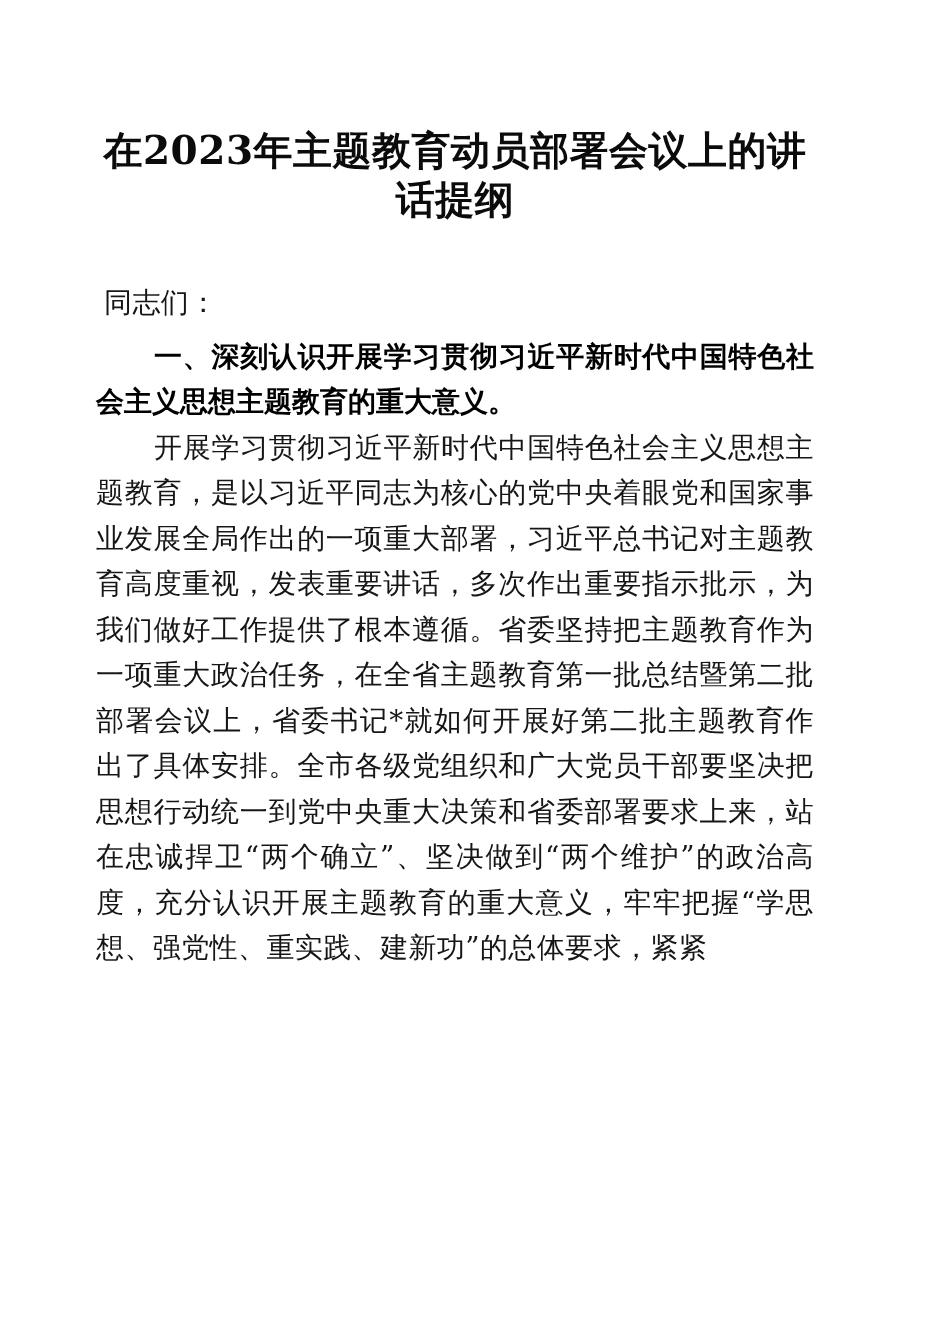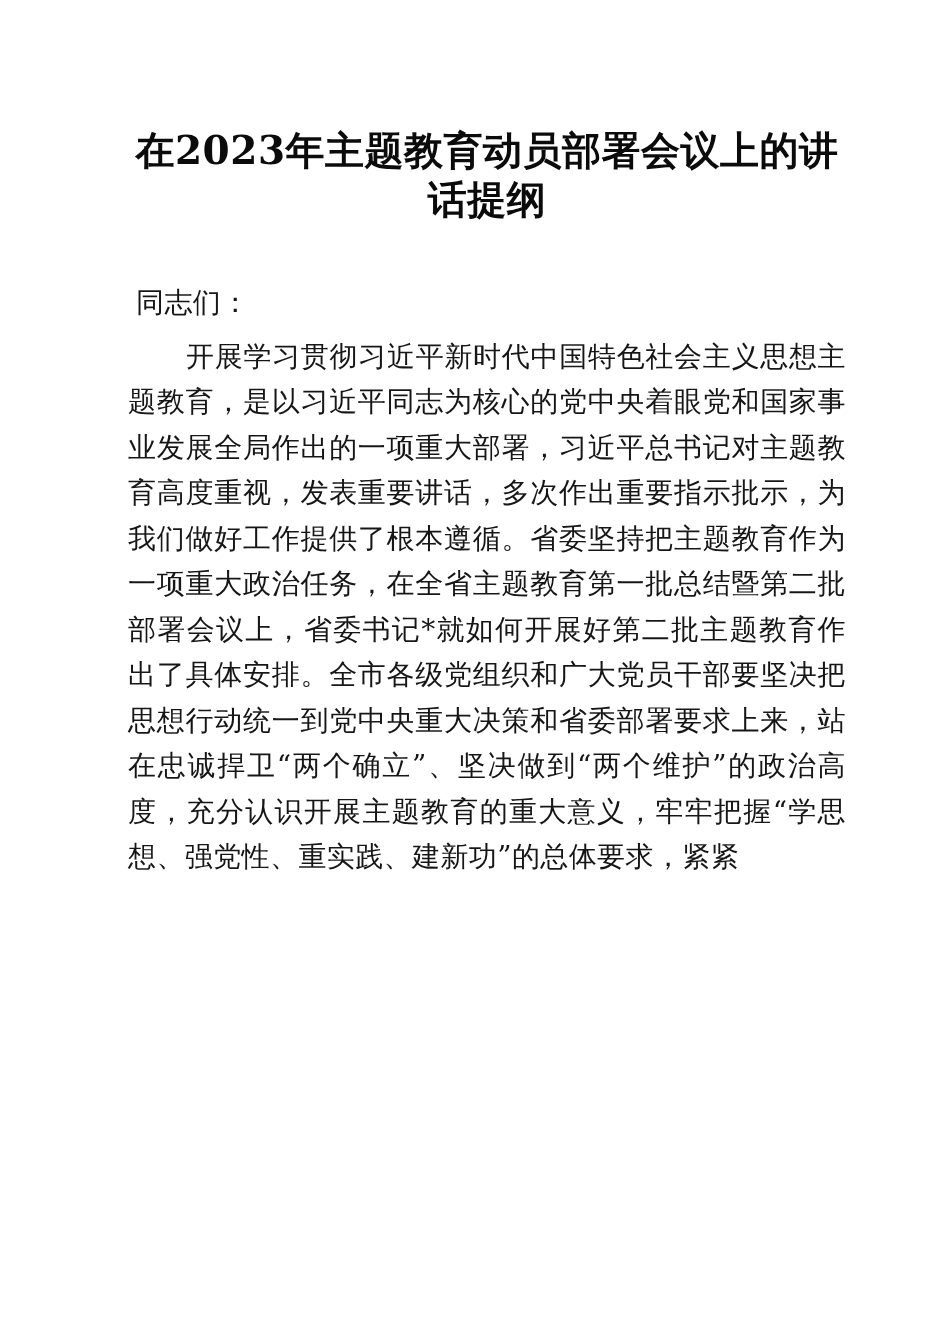--- a/index.html
+++ b/index.html
@@ -15,21 +15,21 @@
   }
   .page {
     position: relative;
     width: 950px;
     height: 1344px;
     background: #ffffff;
     box-sizing: border-box;
   }
   .content {
     position: absolute;
-    left: 128px;
+    left: 96px;
     top: 126px;
     width: 718px;
   }
   .doc-title {
     font-family: "DejaVu Serif", "Liberation Serif", serif;
     font-weight: bold;
     font-size: 39px;
     line-height: 49px;
     text-align: center;
     color: #0b0b0b;
@@ -84,17 +84,18 @@
 <div class="page">
   <div class="content">
 
     <h1 class="doc-title">在2023年主题教育动员部署会议上的讲话提纲</h1>
 
     <div class="spacer-title"></div>
 
     <p class="salutation">同志们：</p>
 
 
+    <p class="section-heading">一、深刻认识开展学习贯彻习近平新时代中国特色社会主义思想主题教育的重大意义。</p>
 
     <p class="body-para">开展学习贯彻习近平新时代中国特色社会主义思想主题教育，是以习近平同志为核心的党中央着眼党和国家事业发展全局作出的一项重大部署，习近平总书记对主题教育高度重视，发表重要讲话，多次作出重要指示批示，为我们做好工作提供了根本遵循。省委坚持把主题教育作为一项重大政治任务，在全省主题教育第一批总结暨第二批部署会议上，省委书记*就如何开展好第二批主题教育作出了具体安排。全市各级党组织和广大党员干部要坚决把思想行动统一到党中央重大决策和省委部署要求上来，站在忠诚捍卫“两个确立”、坚决做到“两个维护”的政治高度，充分认识开展主题教育的重大意义，牢牢把握“学思想、强党性、重实践、建新功”的总体要求，紧紧</p>
 
   </div>
 </div>
 
 </body></html>

